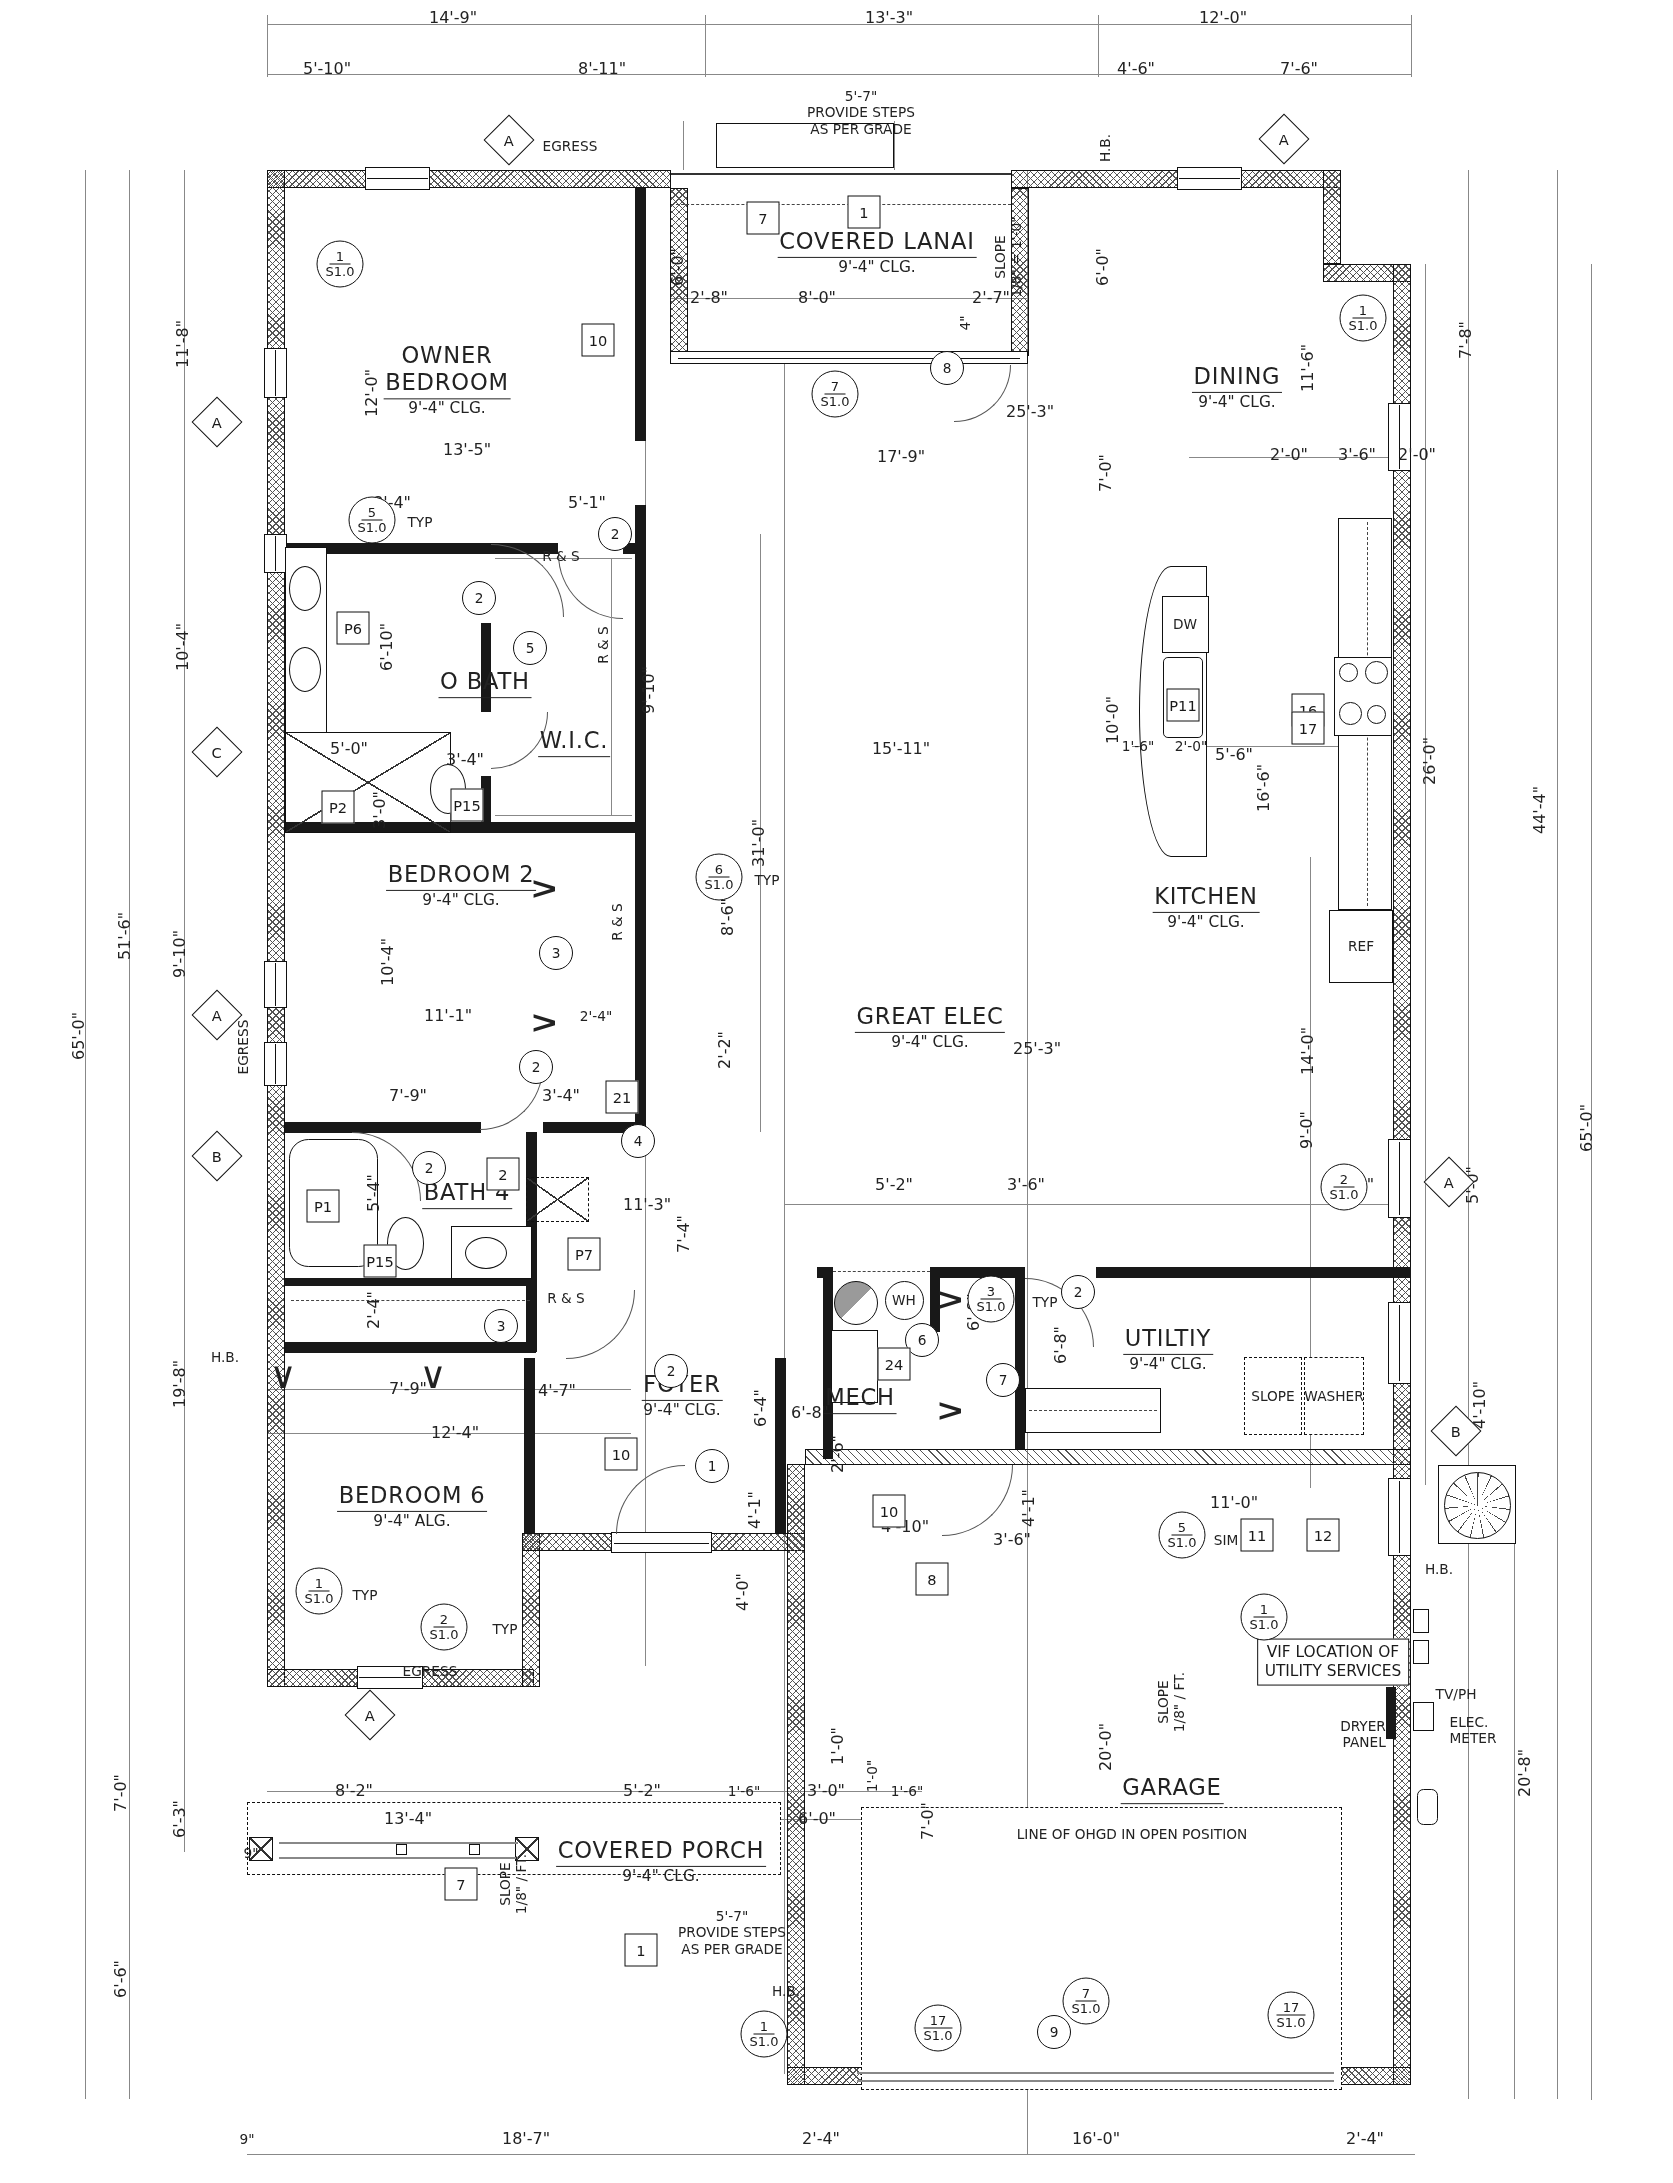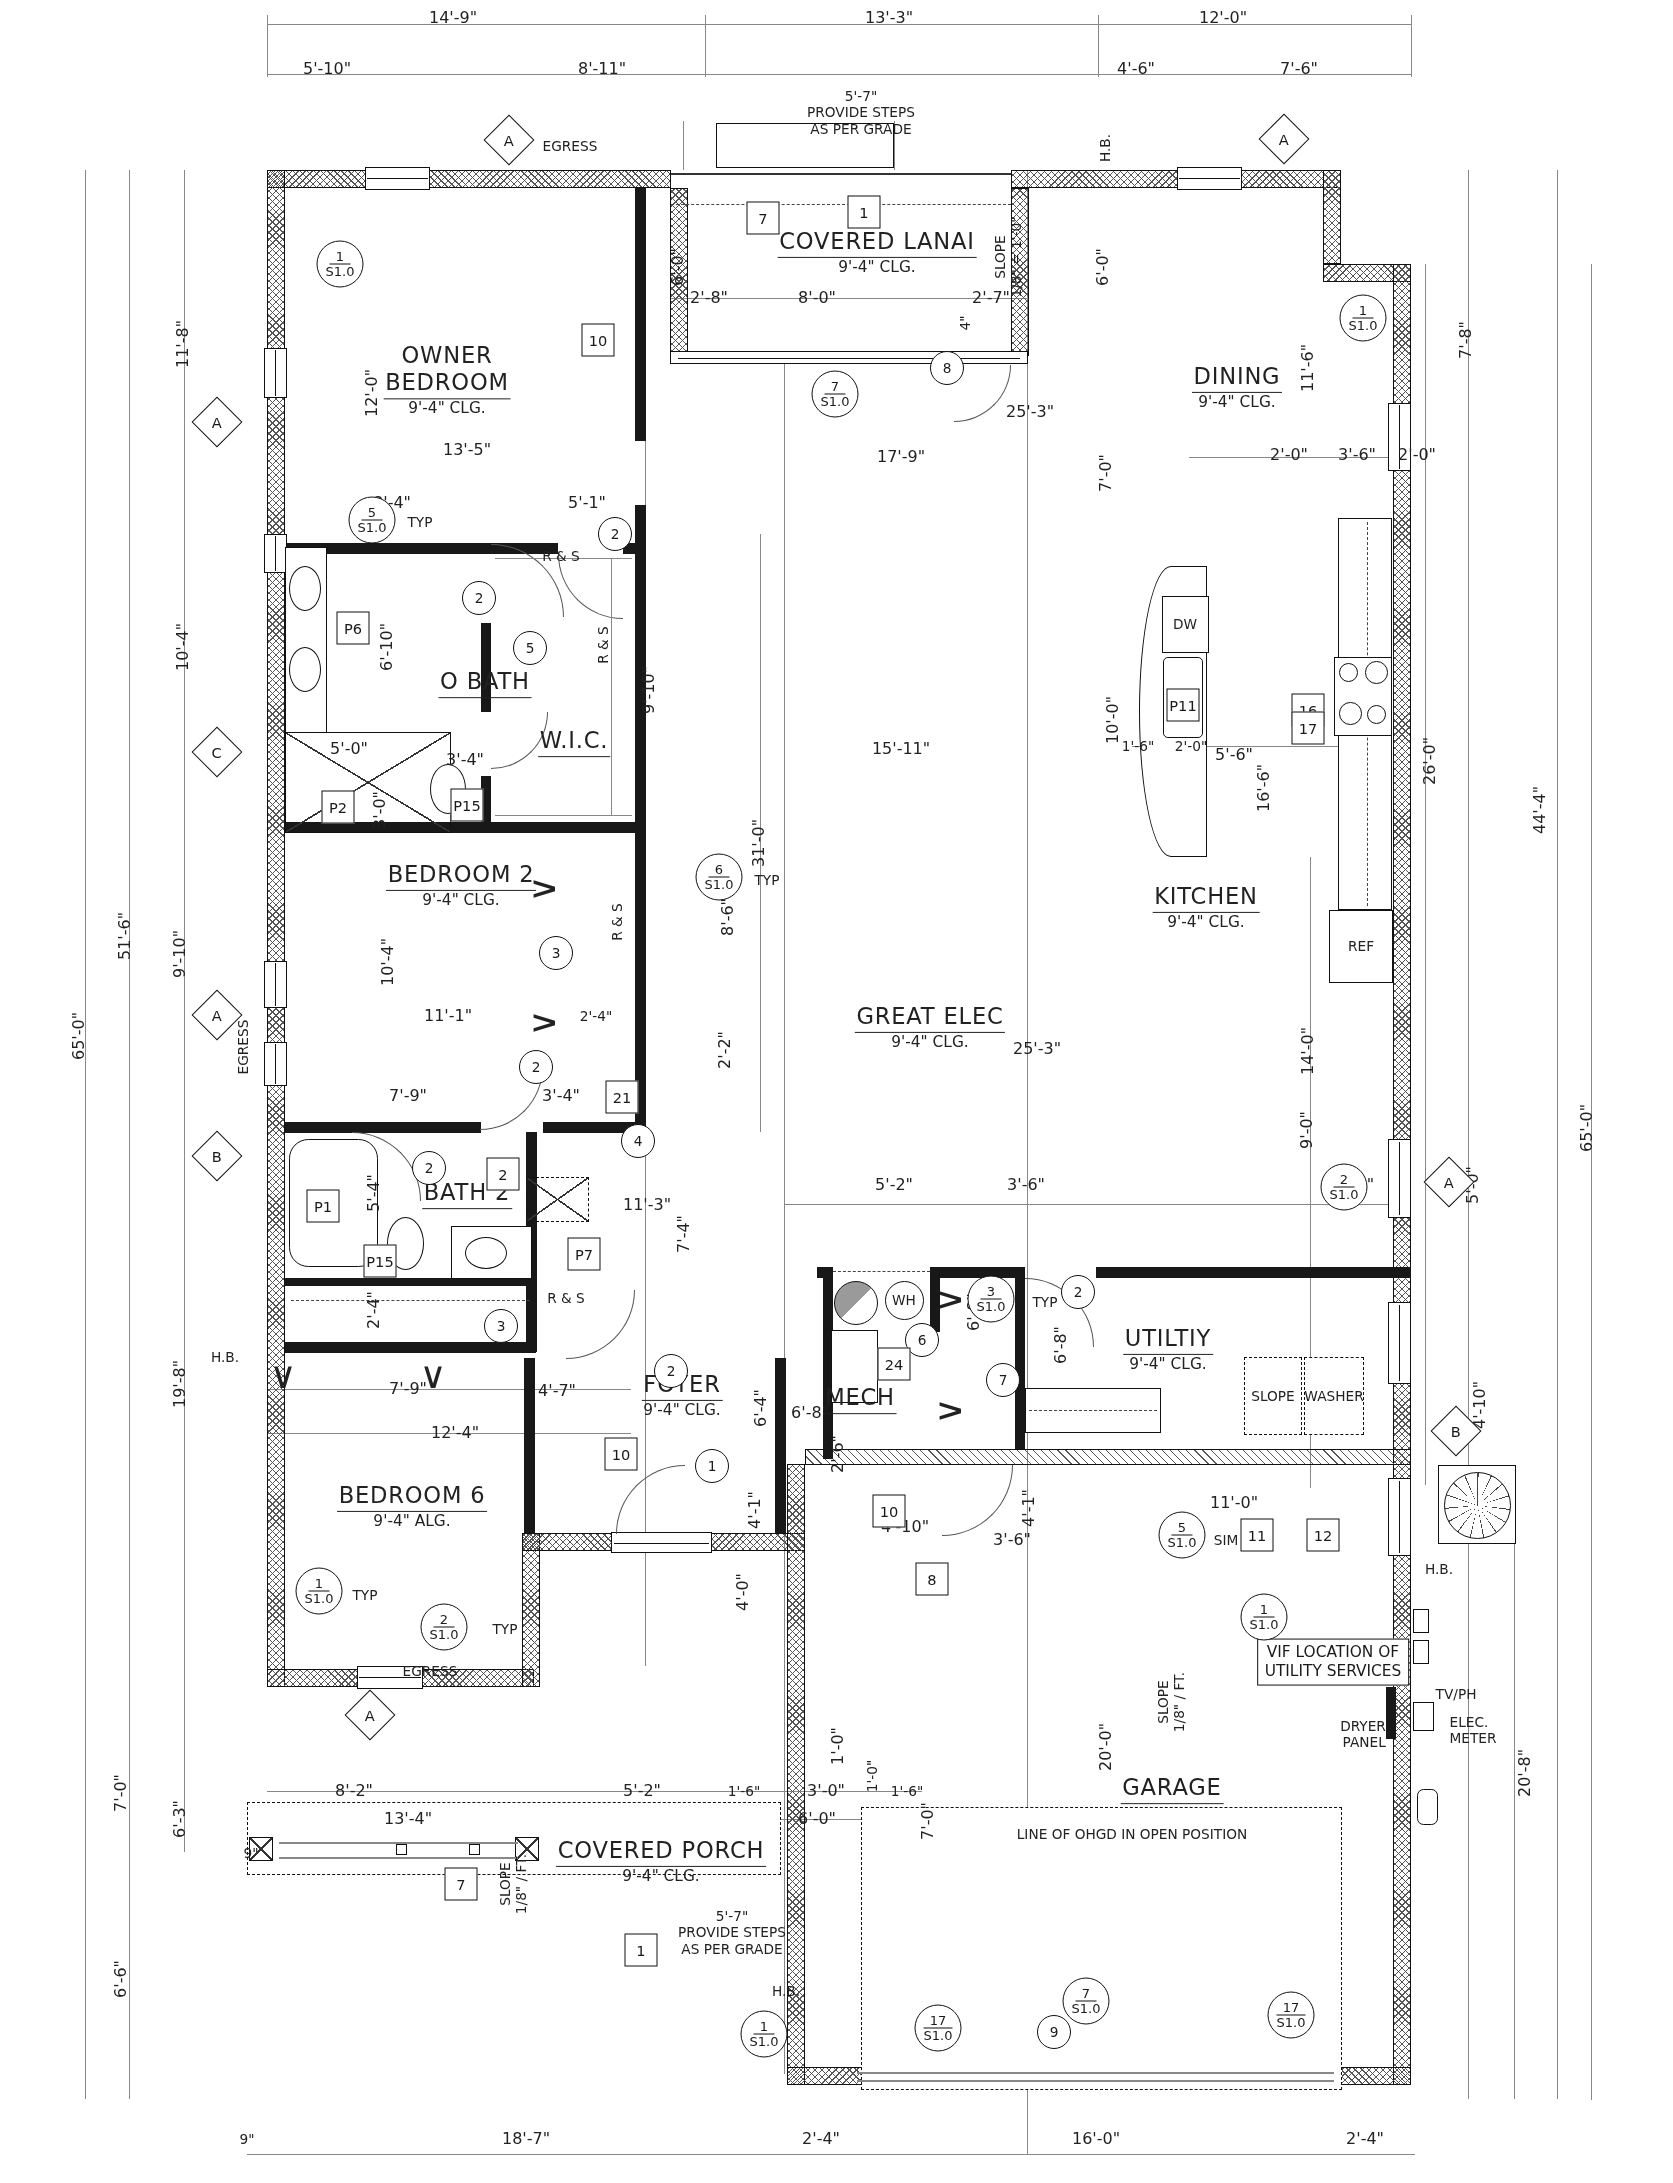--- a/index.html
+++ b/index.html
@@ -218,21 +218,21 @@
 
   <div class="t" style="left:447px;top:380px"><span class="rm">OWNER
 BEDROOM</span><span class="clg">9'-4" CLG.</span></div>
   <div class="t" style="left:877px;top:252px"><span class="rm">COVERED LANAI</span><span class="clg">9'-4" CLG.</span></div>
   <div class="t" style="left:1237px;top:387px"><span class="rm">DINING</span><span class="clg">9'-4" CLG.</span></div>
   <div class="t" style="left:485px;top:683px"><span class="rm">O BATH</span></div>
   <div class="t" style="left:574px;top:742px"><span class="rm">W.I.C.</span></div>
   <div class="t" style="left:461px;top:885px"><span class="rm">BEDROOM 2</span><span class="clg">9'-4" CLG.</span></div>
   <div class="t" style="left:1206px;top:907px"><span class="rm">KITCHEN</span><span class="clg">9'-4" CLG.</span></div>
   <div class="t" style="left:930px;top:1027px"><span class="rm">GREAT ELEC</span><span class="clg">9'-4" CLG.</span></div>
-  <div class="t" style="left:467px;top:1194px"><span class="rm">BATH 2</span></div>
+  <div class="t" style="left:467px;top:1194px"><span class="rm">BATH 4</span></div>
   <div class="t" style="left:682px;top:1395px"><span class="rm">FOYER</span><span class="clg">9'-4" CLG.</span></div>
   <div class="t" style="left:860px;top:1399px"><span class="rm">MECH</span></div>
   <div class="t" style="left:1168px;top:1349px"><span class="rm">UTILTIY</span><span class="clg">9'-4" CLG.</span></div>
   <div class="t" style="left:412px;top:1506px"><span class="rm">BEDROOM 6</span><span class="clg">9'-4" ALG.</span></div>
   <div class="t" style="left:661px;top:1861px"><span class="rm">COVERED PORCH</span><span class="clg">9'-4" CLG.</span></div>
   <div class="t" style="left:1172px;top:1789px"><span class="rm">GARAGE</span></div>
 
   <span class="t sm" style="left:1185px;top:624px">DW</span>
   <span class="t sm" style="left:904px;top:1300px">WH</span>
   <span class="t sm" style="left:1361px;top:946px">REF</span>

